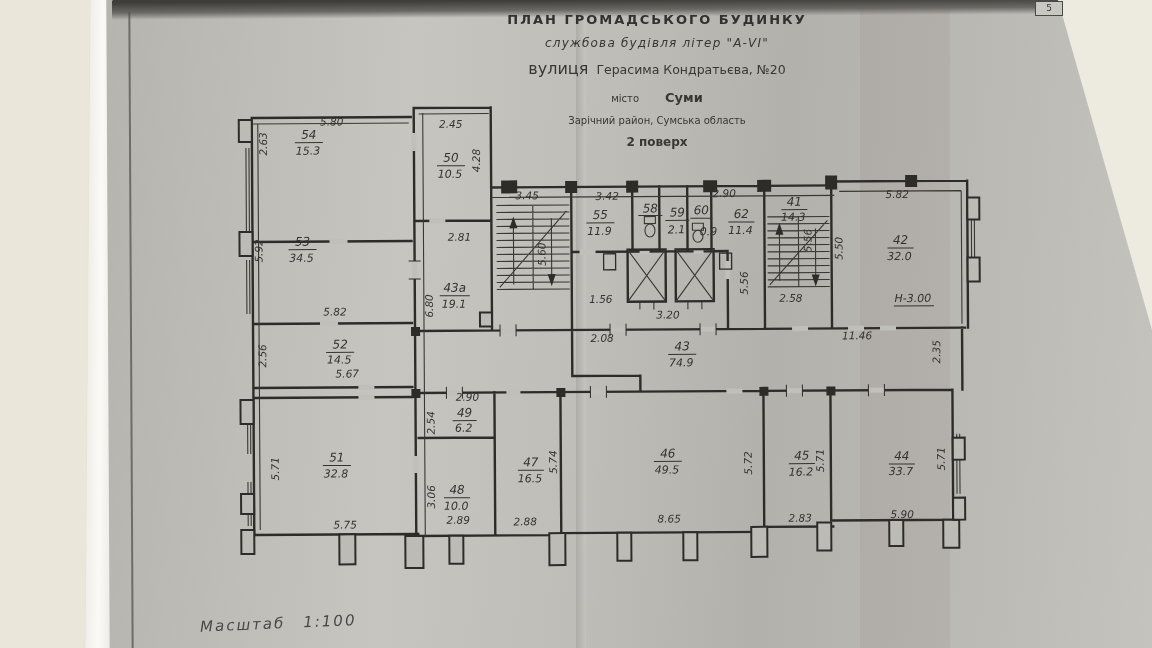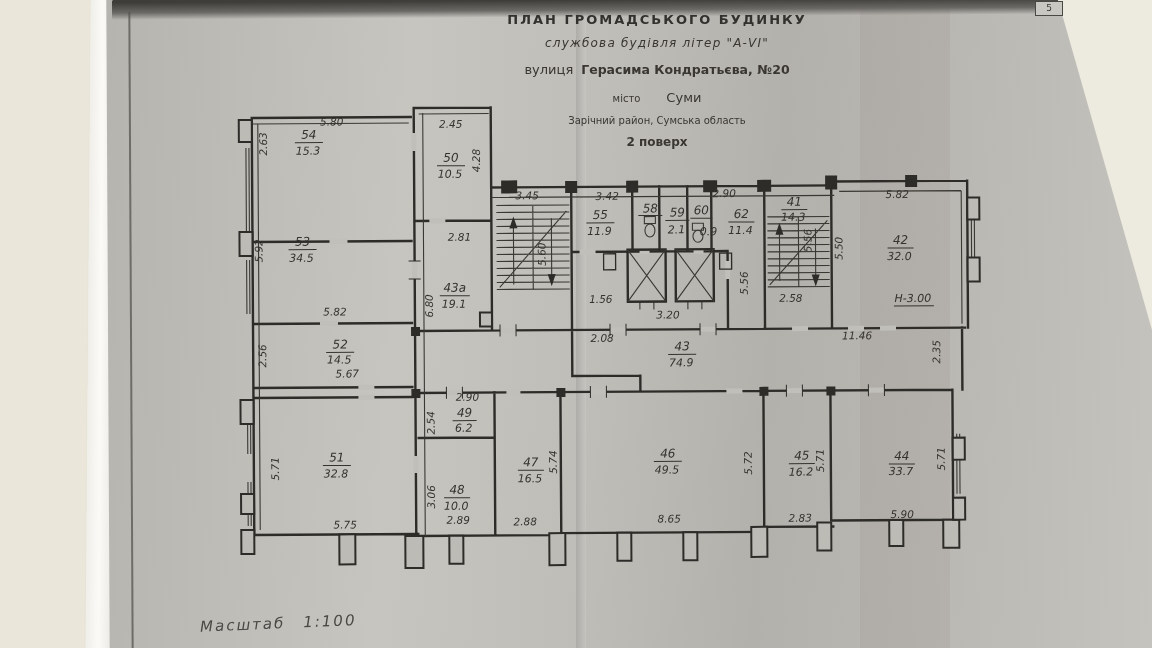--- a/index.html
+++ b/index.html
@@ -41,24 +41,24 @@
   #page-number-box{
     left:1035px;top:1px;width:26px;height:13px;
     border:1.2px solid #4a4844;background:#c9c7c2;
     font-size:9px;line-height:13px;text-align:center;color:#3a3834;
   }
   
   #title-block{left:498px;top:12px;width:310px;text-align:center;color:#3a3733;}
   #title-block .row{margin:0 0 9px 8px;}
   .t1{font-size:13px;font-weight:bold;letter-spacing:2px;color:#33312d;}
   .t2{font-size:12px;letter-spacing:1.2px;font-style:italic;}
-  .t3 .pre{font-size:13px;margin-right:8px;}
-  .t3 .val{font-size:12.5px;font-weight:bold;}
+  .t3 .pre{font-size:16px;margin-right:8px;}
+  .t3 .val{font-size:12.5px;font-weight:normal;}
   .t4 .pre{font-size:10px;margin-right:26px;}
-  .t4 .val{font-size:13px;font-weight:normal;text-align:center;}
+  .t4 .val{font-size:13px;font-weight:bold;text-align:center;}
   .t5{font-size:10px;}
   .t6{font-size:12px;font-weight:bold;margin-top:2px;}
   
   #scale-note{left:200px;top:614px;font-size:15px;font-style:italic;
     letter-spacing:2px;color:#4a4844;transform:rotate(-2.4deg);}
   #scale-note span{margin-right:18px;}
   
   #plan-svg{left:0;top:0;transform:rotate(-0.35deg);}
   .wall{stroke:#2e2c28;stroke-width:2.4;fill:none;stroke-linecap:square;}
   .wall2{stroke:#3a3833;stroke-width:1.1;fill:none;}

